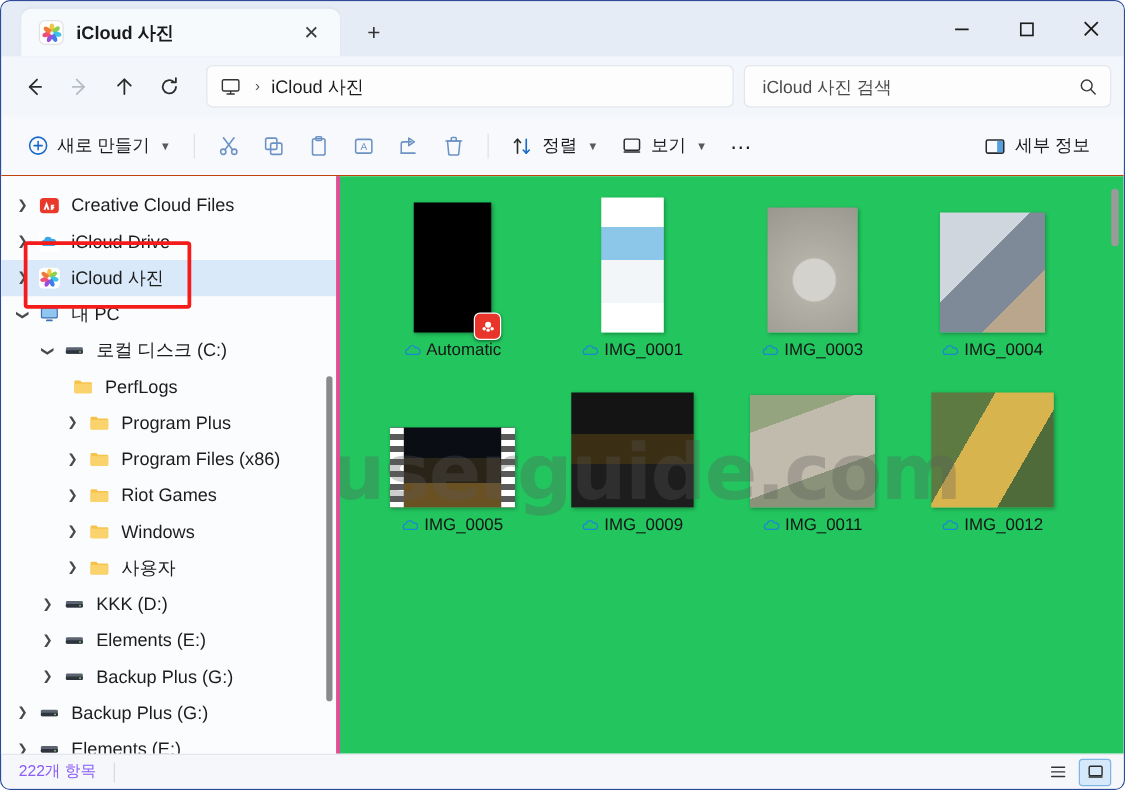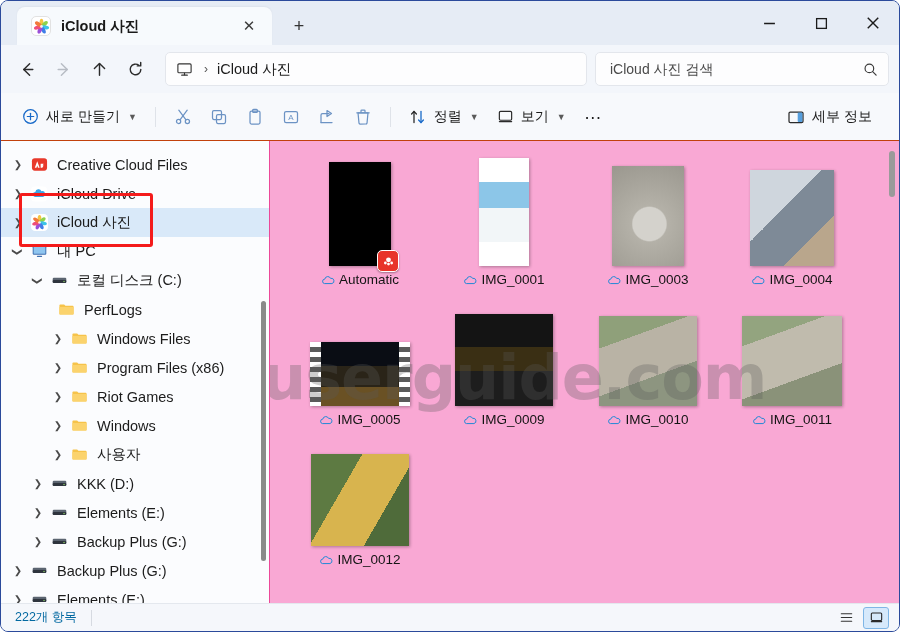--- a/index.html
+++ b/index.html
@@ -241,24 +241,24 @@
     position: absolute;
     border: 3px solid #f41b1b;
     border-radius: 3px;
     pointer-events: none;
     z-index: 30;
   }
 
   
   .content {
     flex: 1 1 auto;
-    background: #f9a8d4;
+    background: #22c55e;
     position: relative;
     overflow: hidden;
-    border-left: 1px solid #ec4899;
+    border-left: 3px solid #ec4899;
   }
   .grid {
     position: absolute;
     inset: 0 14px 0 0;
     padding: 12px 0 0 18px;
     display: grid;
     grid-template-columns: repeat(4, 144px);
     grid-auto-rows: 140px;
     column-gap: 0;
   }
@@ -351,21 +351,21 @@
     background: #f5f7fb;
     border-top: 1px solid #e4e8ee;
     display: flex;
     align-items: center;
     padding: 0 10px 0 14px;
     flex: 0 0 auto;
     position: relative;
   }
   .status-text {
     font-size: 12.5px;
-    color: #0369a1;
+    color: #8b5cf6;
     white-space: nowrap;
   }
   .status-div {
     width: 1px; height: 16px;
     background: #d6dae1;
     margin-left: 14px;
   }
   .viewtoggles {
     margin-left: auto;
     display: flex;
@@ -669,21 +669,21 @@
             <span class="t-lbl">PerfLogs</span>
           </div>
           <div class="tree-item" style="padding-left: 46px;">
             <span class="chev">❯</span>
             <span class="t-ico">
               <svg width="17" height="17" viewBox="0 0 18 18">
                 <path d="M1.5 4.6a1 1 0 0 1 1-1h4l1.4 1.5h7.6a1 1 0 0 1 1 1v7.3a1 1 0 0 1-1 1h-13a1 1 0 0 1-1-1z" fill="#f6c34a"></path>
                 <path d="M1.5 6.4h15v6.9a1 1 0 0 1-1 1h-13a1 1 0 0 1-1-1z" fill="#fbd36d"></path>
               </svg>
             </span>
-            <span class="t-lbl">Windows Files</span>
+            <span class="t-lbl">Program Plus</span>
           </div>
           <div class="tree-item" style="padding-left: 46px;">
             <span class="chev">❯</span>
             <span class="t-ico">
               <svg width="17" height="17" viewBox="0 0 18 18">
                 <path d="M1.5 4.6a1 1 0 0 1 1-1h4l1.4 1.5h7.6a1 1 0 0 1 1 1v7.3a1 1 0 0 1-1 1h-13a1 1 0 0 1-1-1z" fill="#f6c34a"></path>
                 <path d="M1.5 6.4h15v6.9a1 1 0 0 1-1 1h-13a1 1 0 0 1-1-1z" fill="#fbd36d"></path>
               </svg>
             </span>
             <span class="t-lbl">Program Files (x86)</span>
@@ -858,33 +858,20 @@
             <div class="thumbwrap">
               <div class="thumb" style="width: 98px; height: 92px; background: linear-gradient(rgb(20, 20, 20) 0px, rgb(20, 20, 20) 36%, rgb(58, 47, 20) 36%, rgb(58, 47, 20) 62%, rgb(29, 29, 29) 62%, rgb(29, 29, 29) 100%);"></div>
             </div>
             <div class="label">
               <span class="cloud-ico">
                 <svg width="14" height="14" viewBox="0 0 18 14">
                   <path d="M4.4 11.6a2.9 2.9 0 0 1 .5-5.75 3.9 3.9 0 0 1 7.4-.95 3 3 0 0 1 1.8 6.7z" fill="none" stroke="#1b87d6" stroke-width="1.25" stroke-linejoin="round"></path>
                 </svg>
               </span>
               <span>IMG_0009</span>
-            </div>
-          </div>
-          <div class="cell">
-            <div class="thumbwrap">
-              <div class="thumb" style="width: 98px; height: 90px; background: linear-gradient(160deg, rgb(143, 160, 122) 0px, rgb(143, 160, 122) 26%, rgb(185, 179, 165) 26%, rgb(185, 179, 165) 64%, rgb(141, 149, 128) 64%, rgb(141, 149, 128) 100%);"></div>
-            </div>
-            <div class="label">
-              <span class="cloud-ico">
-                <svg width="14" height="14" viewBox="0 0 18 14">
-                  <path d="M4.4 11.6a2.9 2.9 0 0 1 .5-5.75 3.9 3.9 0 0 1 7.4-.95 3 3 0 0 1 1.8 6.7z" fill="none" stroke="#1b87d6" stroke-width="1.25" stroke-linejoin="round"></path>
-                </svg>
-              </span>
-              <span>IMG_0010</span>
             </div>
           </div>
           <div class="cell">
             <div class="thumbwrap">
               <div class="thumb" style="width: 100px; height: 90px; background: linear-gradient(160deg, rgb(147, 164, 127) 0px, rgb(147, 164, 127) 24%, rgb(192, 187, 173) 24%, rgb(192, 187, 173) 66%, rgb(138, 146, 121) 66%, rgb(138, 146, 121) 100%);"></div>
             </div>
             <div class="label">
               <span class="cloud-ico">
                 <svg width="14" height="14" viewBox="0 0 18 14">
                   <path d="M4.4 11.6a2.9 2.9 0 0 1 .5-5.75 3.9 3.9 0 0 1 7.4-.95 3 3 0 0 1 1.8 6.7z" fill="none" stroke="#1b87d6" stroke-width="1.25" stroke-linejoin="round"></path>

